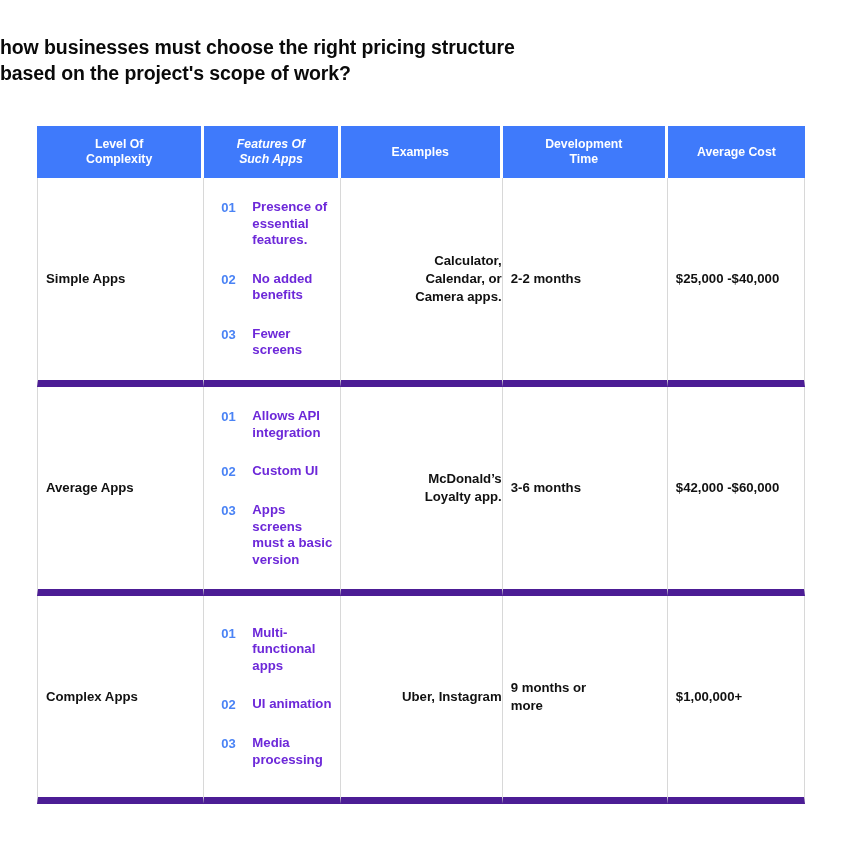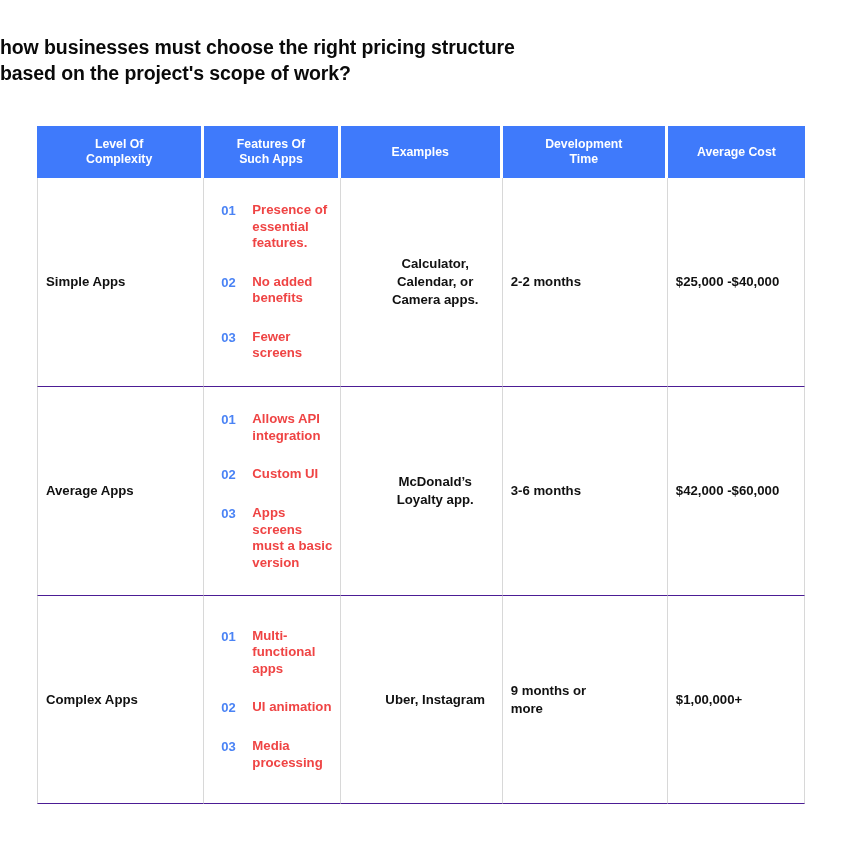--- a/index.html
+++ b/index.html
@@ -58,53 +58,53 @@
     padding: 0 6px;
     border-right: 3px solid #ffffff;
     box-sizing: border-box;
   }
   .thead-row th:last-child { border-right: none; }
 
   .hdr-line { display: block; }
 
   .body-row td {
     border-right: 1px solid #d8d8d8;
-    border-bottom: 1px solid #4c1d95;
+    border-bottom: 7px solid #4c1d95;
     vertical-align: middle;
     box-sizing: border-box;
     background: #ffffff;
   }
   .body-row td:first-child {
     border-left: 1px solid #d8d8d8;
   }
   .body-row td:last-child {
     border-right: 1px solid #d8d8d8;
   }
 
   
   .col-complexity { width: 155px; }
-  .col-features   { width: 124px; }
+  .col-features   { width: 124px; font-style: italic; }
   .col-examples   { width: 150px; }
   .col-time       { width: 153px; }
   .col-cost       { width: 127px; }
 
   .row-h1 td { height: 209px; }
   .row-h2 td { height: 209px; }
   .row-h3 td { height: 208px; }
 
   .cell-center {
     font-size: 13.2px;
     font-weight: bold;
     line-height: 18px;
     color: #111111;
     padding: 0 8px;
   }
 
   .cell-left {
-    text-align: center;
+    text-align: right;
     font-size: 13.2px;
     font-weight: bold;
     line-height: 18px;
     color: #111111;
     padding: 0 0 0 28px;
   }
   .cell-left .txt-line { display: block; }
 
   .cell-center .txt-line { display: block; }
 
@@ -125,21 +125,21 @@
     font-size: 13px;
     font-weight: bold;
     color: #4a83f5;
     line-height: 17px;
     padding-top: 0px;
   }
   .feature-text {
     flex: 1 1 auto;
     font-size: 13.2px;
     font-weight: bold;
-    color: #ef4444;
+    color: #6d28d9;
     line-height: 16.5px;
   }
   .feature-text .txt-line { display: block; }
 </style>
 </head>
 <body>
 
 <div class="page">
 
   <div class="title">

